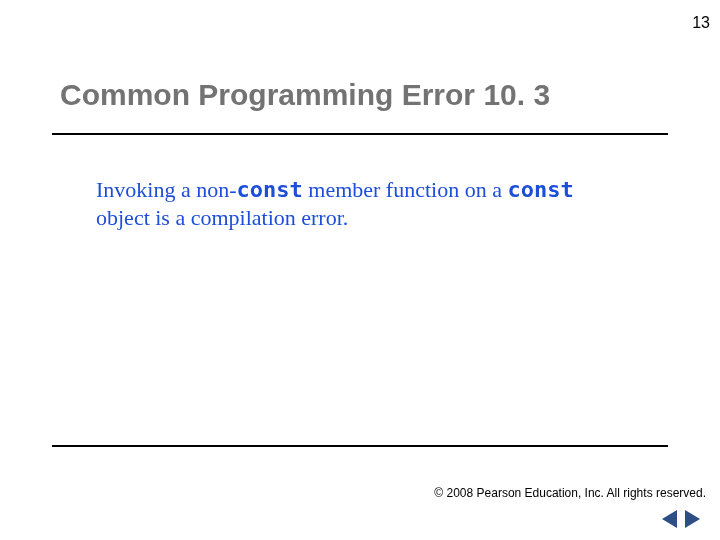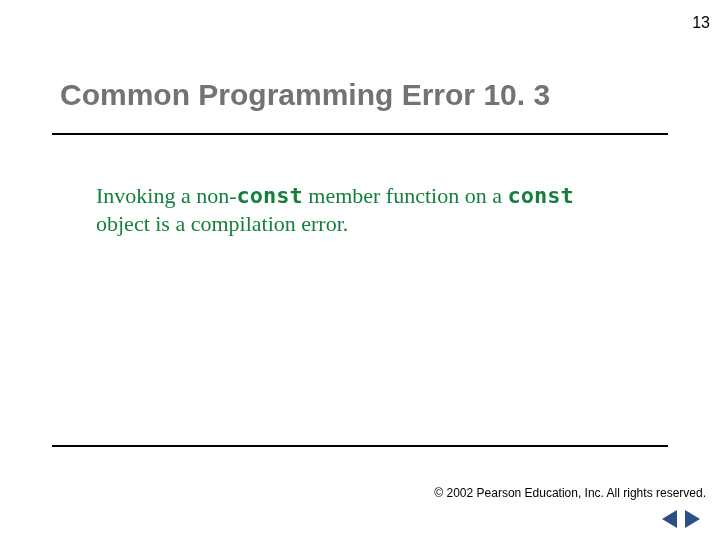--- a/index.html
+++ b/index.html
@@ -32,26 +32,26 @@
   .title-rule {
     position: absolute;
     top: 133px;
     left: 52px;
     width: 616px;
     height: 0;
     border-top: 2px solid #000;
   }
   .body {
     position: absolute;
-    top: 182px;
+    top: 176px;
     left: 96px;
     width: 500px;
     font-size: 22px;
     line-height: 1.25;
-    color: #15803d;
+    color: #1d4ed8;
   }
   .body .kw {
     font-family: "Lucida Console", Consolas, monospace;
     font-weight: bold;
   }
   .footer-rule {
     position: absolute;
     top: 445px;
     left: 52px;
     width: 616px;
@@ -94,18 +94,18 @@
 <div class="title">Common Programming Error 10. 3</div>
 
 <div class="title-rule"></div>
 
 <div class="body">
   <span>Invoking a non-</span><span class="kw">const</span><span> member function on a </span><span class="kw">const</span><span> object is a compilation error.</span>
 </div>
 
 <div class="footer-rule"></div>
 
-<div class="copyright">© 2002 Pearson Education, Inc.  All rights reserved.</div>
+<div class="copyright">© 2008 Pearson Education, Inc.  All rights reserved.</div>
 
 <div class="nav">
   <div class="tri tri-left"></div>
   <div class="tri tri-right"></div>
 </div>
 
 </body></html>

